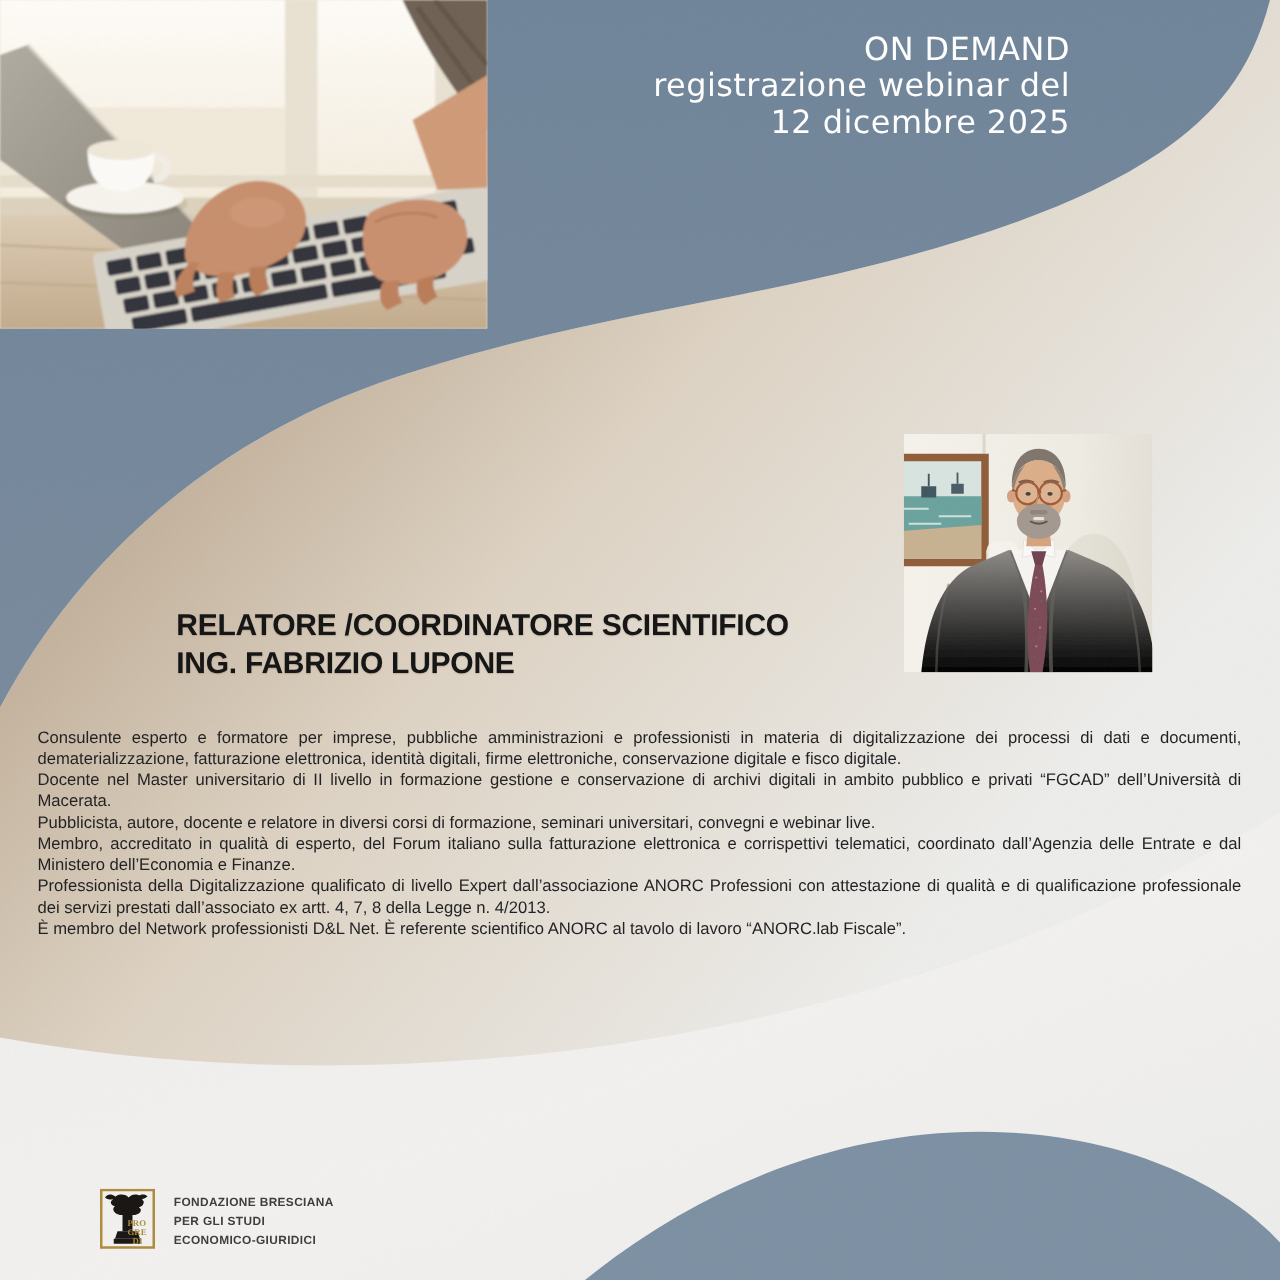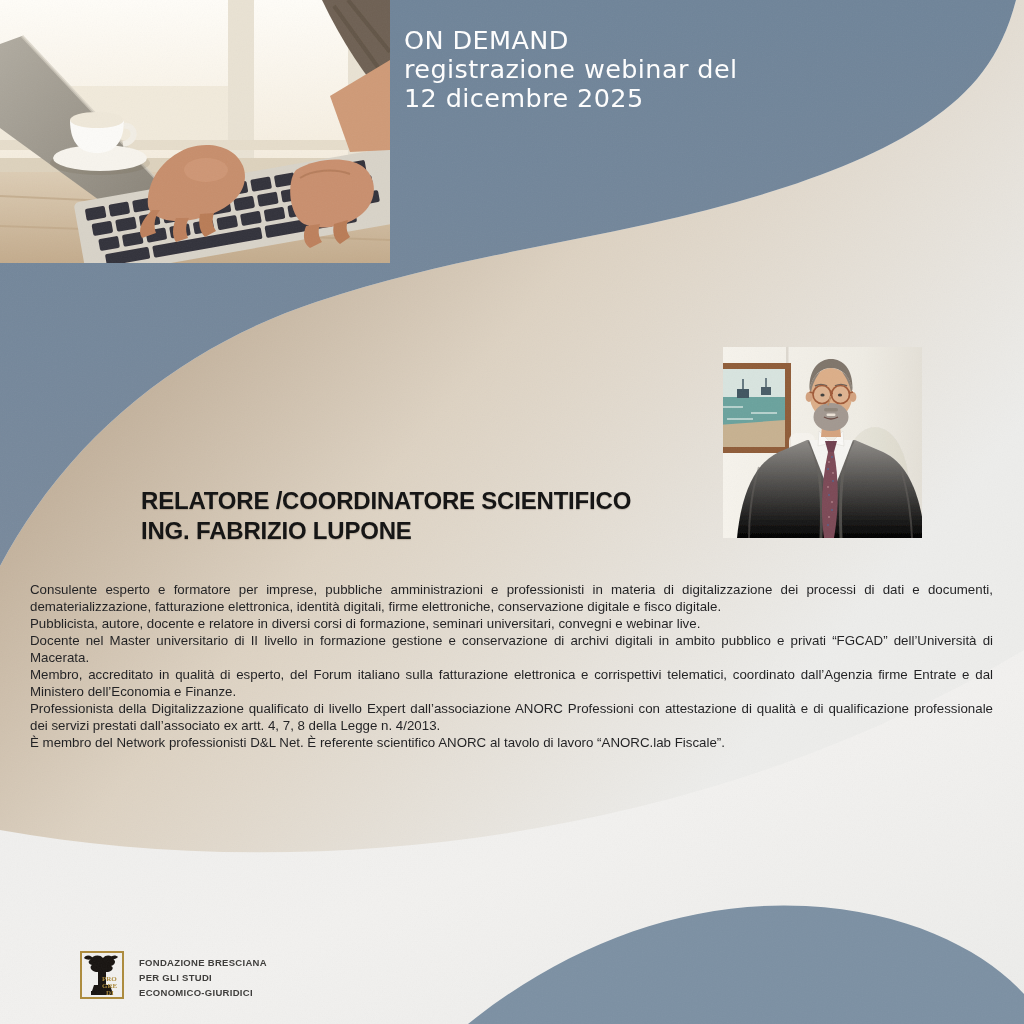--- a/index.html
+++ b/index.html
@@ -7,21 +7,21 @@
     position:relative;width:1024px;height:1024px;overflow:hidden;
     background:linear-gradient(160deg,#ecebe9 0%,#ededec 40%,#f2f1ef 75%,#ececea 100%);
     font-family:"Liberation Sans",sans-serif;
   }
   .bg-svg{position:absolute;left:0;top:0;width:1024px;height:1024px;display:block;}
   
   .laptop-photo{position:absolute;left:0;top:0;width:390px;height:263px;overflow:hidden;}
   .laptop-photo svg{display:block;}
   
   .header{
-    position:absolute;left:404px;top:26px;width:452px;text-align:left;
+    position:absolute;left:404px;top:26px;width:452px;text-align:right;
     color:#ffffff;font-family:"DejaVu Sans","Liberation Sans",sans-serif;
     font-size:25.5px;line-height:29px;font-weight:400;letter-spacing:.4px;
   }
   
   .speaker-photo{position:absolute;left:723px;top:347px;width:199px;height:191px;overflow:hidden;}
   .speaker-photo svg{display:block;}
   
   .headline{
     position:absolute;left:141px;top:486px;width:560px;
     color:#121212;font-weight:700;font-size:24px;line-height:30px;letter-spacing:-.2px;
@@ -270,23 +270,23 @@
     </svg>
   </div>
 
   <div class="headline">
     <div>RELATORE /COORDINATORE SCIENTIFICO</div>
     <div>ING. FABRIZIO LUPONE</div>
   </div>
 
   <div class="bio" style="color: rgb(30, 30, 32);">
     <p>Consulente esperto e formatore per imprese, pubbliche amministrazioni e professionisti in materia di digitalizzazione dei processi di dati e documenti, dematerializzazione, fatturazione elettronica, identità digitali, firme elettroniche, conservazione digitale e fisco digitale.</p>
+    <p>Docente nel Master universitario di II livello in formazione gestione e conservazione di archivi digitali in ambito pubblico e privati “FGCAD” dell’Università di Macerata.</p>
     <p>Pubblicista, autore, docente e relatore in diversi corsi di formazione, seminari universitari, convegni e webinar live.</p>
-    <p>Docente nel Master universitario di II livello in formazione gestione e conservazione di archivi digitali in ambito pubblico e privati “FGCAD” dell’Università di Macerata.</p>
-    <p>Membro, accreditato in qualità di esperto, del Forum italiano sulla fatturazione elettronica e corrispettivi telematici, coordinato dall’Agenzia firme Entrate e dal Ministero dell’Economia e Finanze.</p>
+    <p>Membro, accreditato in qualità di esperto, del Forum italiano sulla fatturazione elettronica e corrispettivi telematici, coordinato dall’Agenzia delle Entrate e dal Ministero dell’Economia e Finanze.</p>
     <p>Professionista della Digitalizzazione qualificato di livello Expert dall’associazione ANORC Professioni con attestazione di qualità e di qualificazione professionale dei servizi prestati dall’associato ex artt. 4, 7, 8 della Legge n. 4/2013.</p>
     <p><span>È membro del Network professionisti </span><span class="link">D&amp;L Net</span><span>. È referente scientifico ANORC al </span><span class="link">tavolo di lavoro “ANORC.lab Fiscale”.</span></p>
   </div>
 
   <div class="footer">
     <svg class="footer-logo" viewBox="0 0 44 50">
       <rect x="1" y="1" width="42" height="46" fill="none" stroke="#ad8b3c" stroke-width="2"></rect>
 
       <g fill="#171310">
         <path d="M10,9 C12,4 20,3 23,7 C26,3 33,4 34,9 C36,10 35,14 31,15 C34,16 33,20 28,21 L16,21 C11,20 9,16 12,14 C8,13 8,10 10,9 Z"></path>

